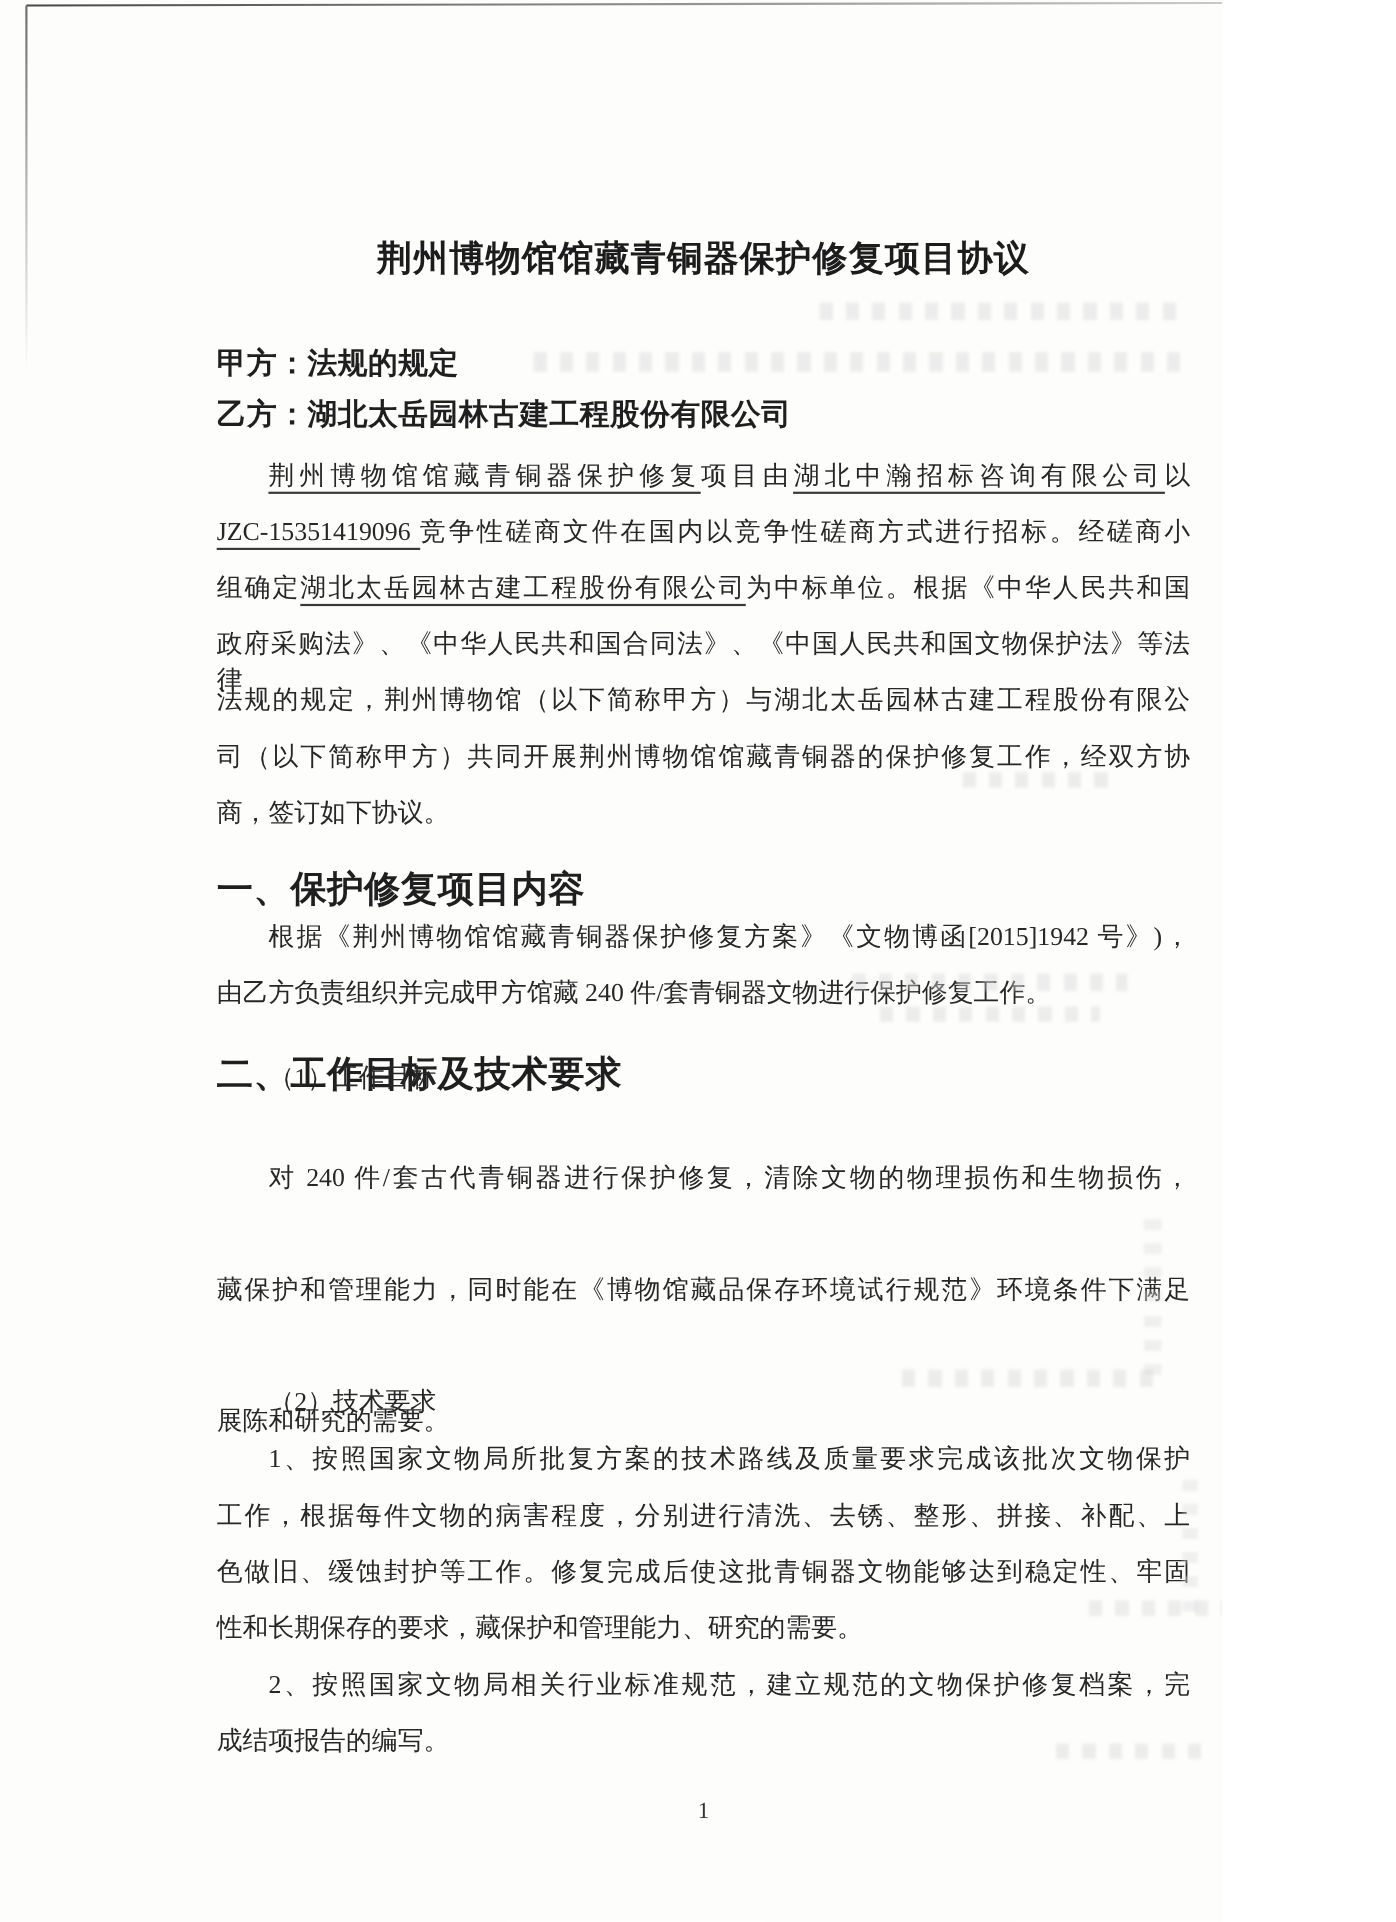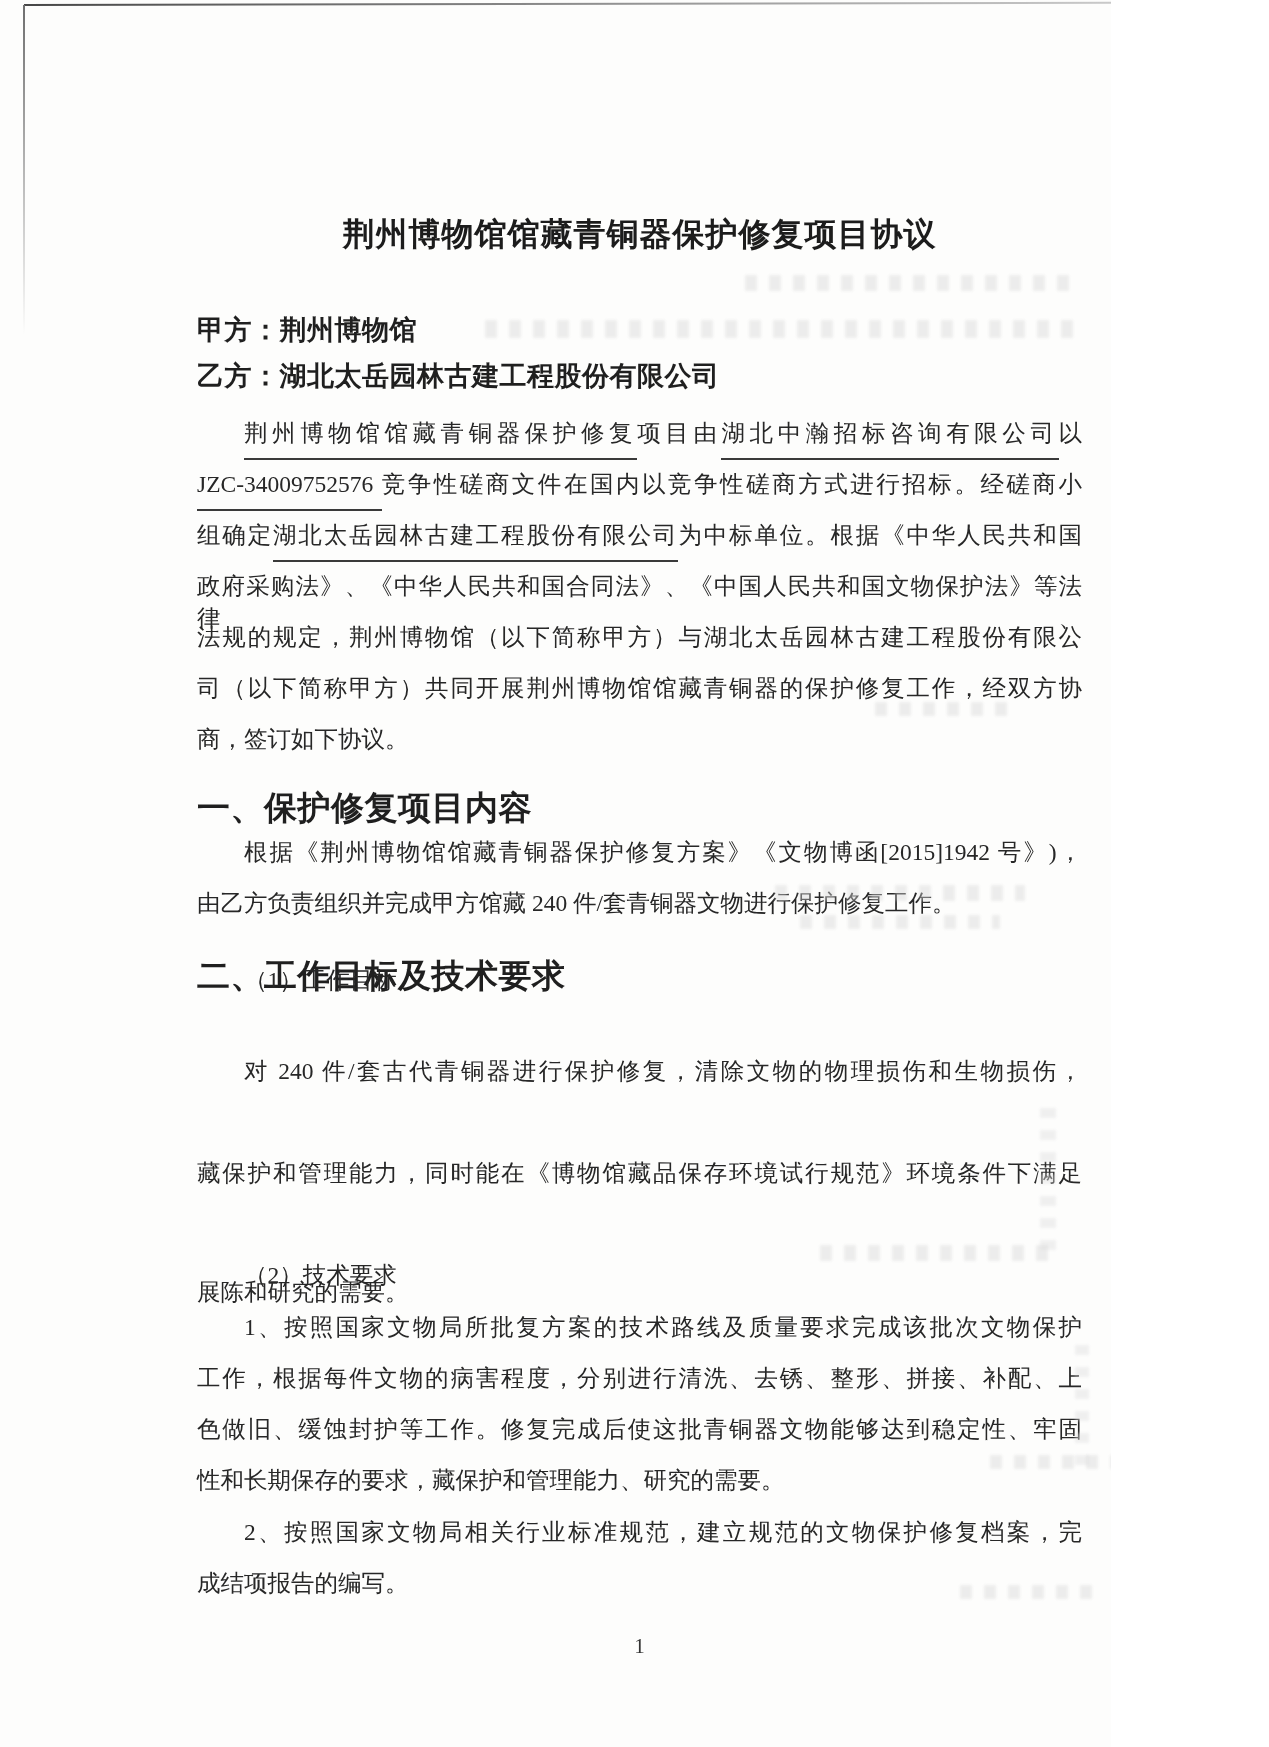--- a/index.html
+++ b/index.html
@@ -33,21 +33,21 @@
   .sec-heading {
     position: absolute; left: 197px; font-size: 33px; font-weight: bold;
     color: #1f1f1f; letter-spacing: 0.5px;
   }
   .line {
     position: absolute; left: 197px; width: 885px;
     font-size: 23.5px; color: #272727; line-height: 1.35;
   }
   .just { text-align: justify; text-align-last: justify; }
   .ind  { text-indent: 2em; }
-  .u    { border-bottom: 2px solid #3a3a3a; padding-bottom: 12px; }
+  .u    { border-bottom: 2px solid #3a3a3a; padding-bottom: 1px; }
   .page-num {
     position: absolute; top: 1634px; left: 197px; width: 885px;
     text-align: center; font-size: 21px; color: #333;
   }
   .seal { position: absolute; left: 1105px; top: 367px; width: 260px; height: 260px; }
   .ghost {
     position: absolute; opacity: 0.42; filter: blur(1.4px);
     background: repeating-linear-gradient(90deg, #d7d7d7 0 12px, rgba(255,255,255,0) 12px 24px);
   }
   .ghost.v {
@@ -57,26 +57,26 @@
 </head>
 <body>
 
 <div class="page">
 
   <div class="scan-top"></div>
   <div class="scan-left"></div>
 
   <div class="title">荆州博物馆馆藏青铜器保护修复项目协议</div>
 
-  <div class="party" style="top:312px">甲方：荆州博物馆</div>
+  <div class="party" style="top:312px">甲方：法规的规定</div>
   <div class="party" style="top:358px">乙方：湖北太岳园林古建工程股份有限公司</div>
 
   <div class="line just ind" style="top:418px"><span class="u">荆州博物馆馆藏青铜器保护修复</span><span>项目由</span><span class="u">湖北中瀚招标咨询有限公司</span><span>以</span></div>
 
-  <div class="line just" style="top:469px"><span class="u">JZC-34009752576 </span><span>竞争性磋商文件在国内以竞争性磋商方式进行招标。经磋商小</span></div>
+  <div class="line just" style="top:469px"><span class="u">JZC-15351419096 </span><span>竞争性磋商文件在国内以竞争性磋商方式进行招标。经磋商小</span></div>
 
   <div class="line just" style="top:520px"><span>组确定</span><span class="u">湖北太岳园林古建工程股份有限公司</span><span>为中标单位。根据《中华人民共和国</span></div>
 
   <div class="line just" style="top:571px">政府采购法》、《中华人民共和国合同法》、《中国人民共和国文物保护法》等法律、</div>
   <div class="line just" style="top:622px">法规的规定，荆州博物馆（以下简称甲方）与湖北太岳园林古建工程股份有限公</div>
   <div class="line just" style="top:673px">司（以下简称甲方）共同开展荆州博物馆馆藏青铜器的保护修复工作，经双方协</div>
   <div class="line" style="top:724px">商，签订如下协议。</div>
 
   <div class="sec-heading" style="top:786px">一、保护修复项目内容</div>
   <div class="line just ind" style="top:837px">根据《荆州博物馆馆藏青铜器保护修复方案》《文物博函[2015]1942 号》)，</div>

